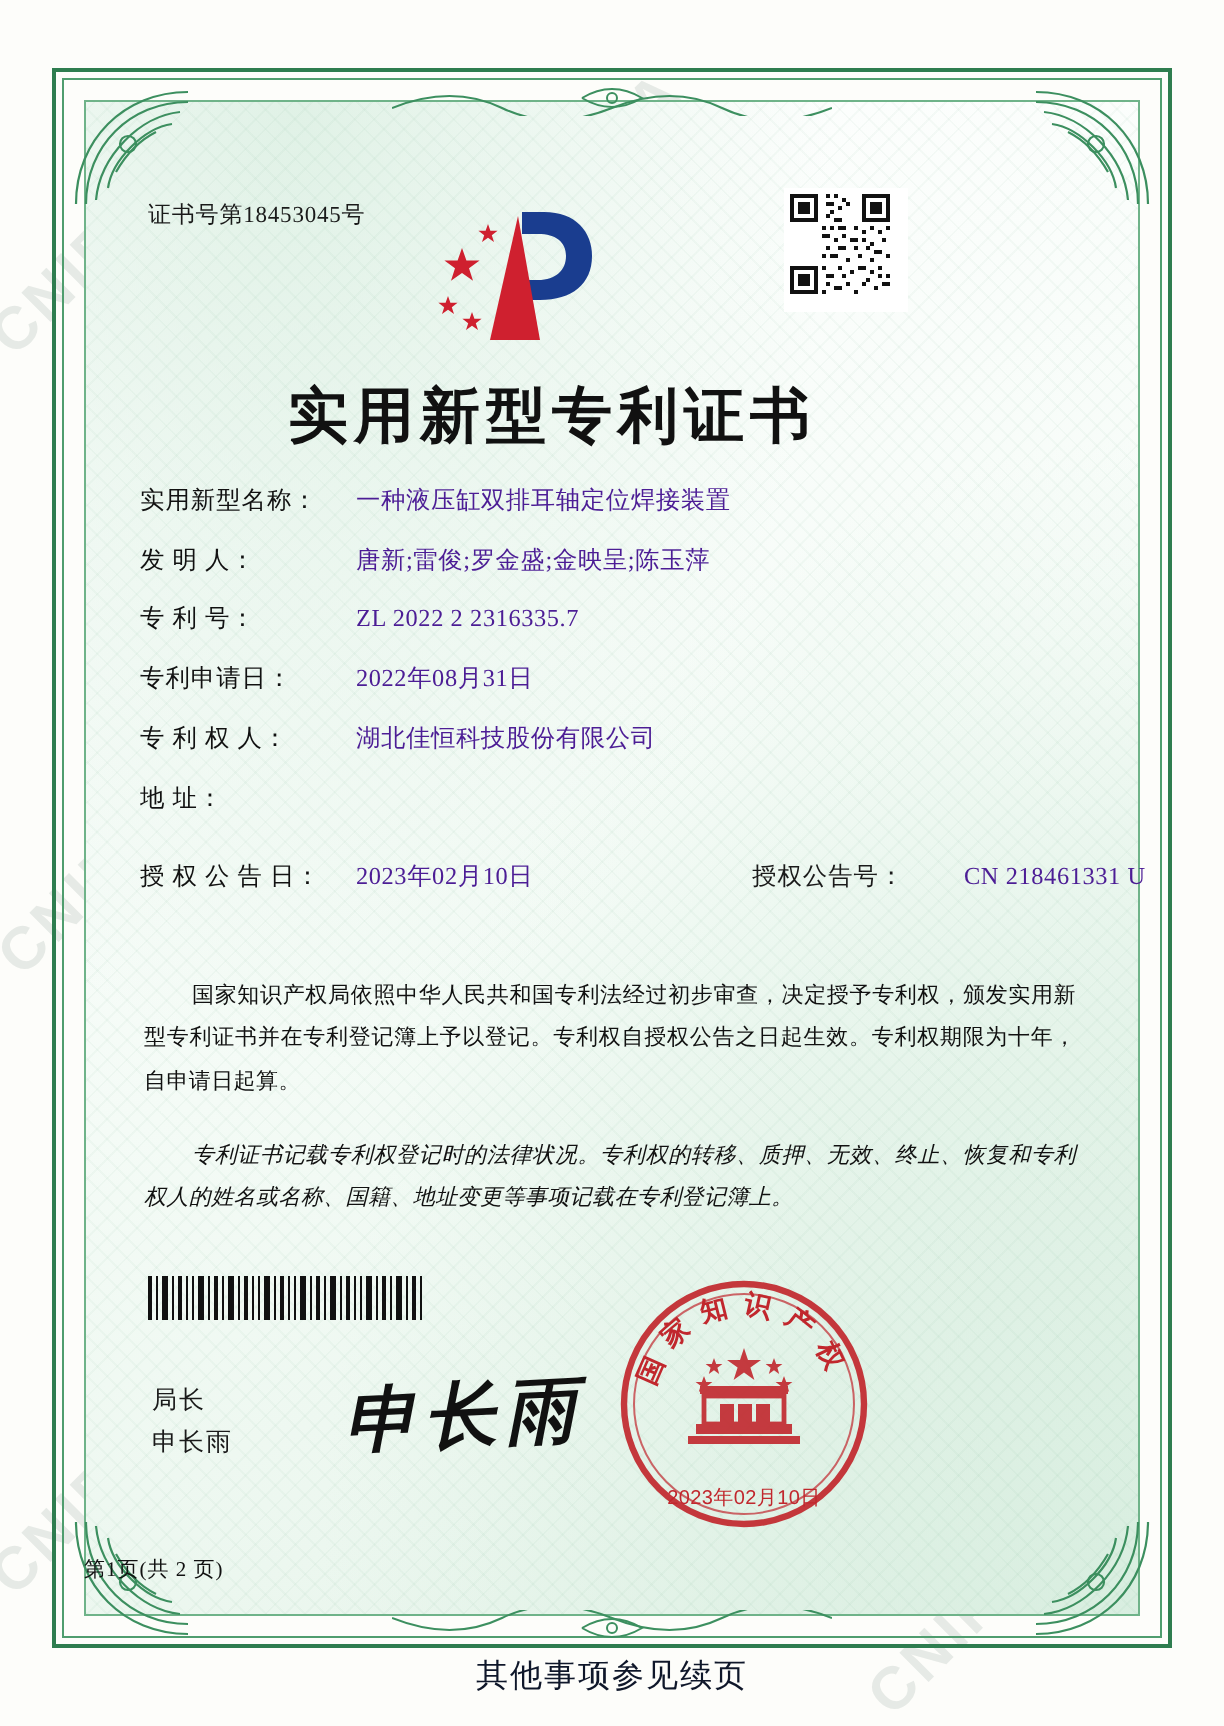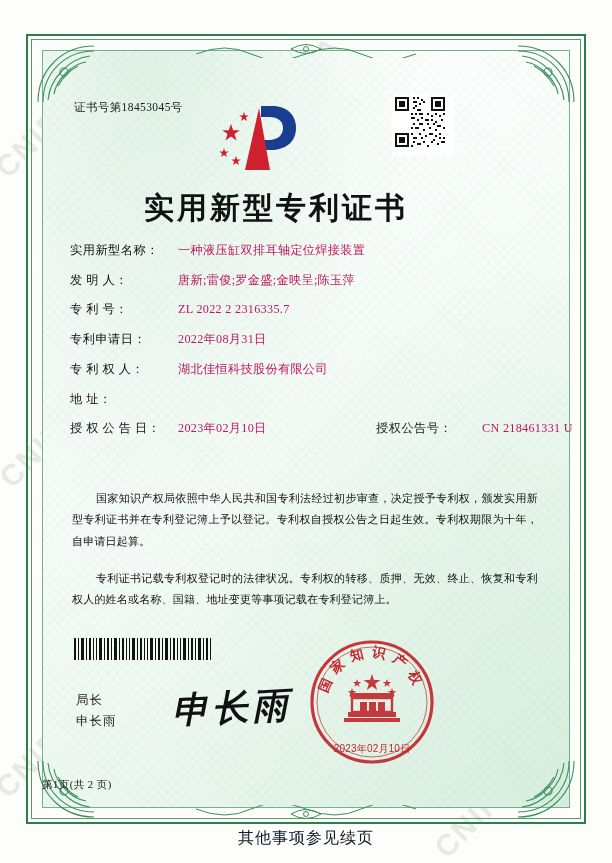--- a/index.html
+++ b/index.html
@@ -169,46 +169,47 @@
     align-items: flex-end;
     margin-bottom: 17.5px;
   }
   .field-label {
     width: 108px;
     flex: 0 0 108px;
     letter-spacing: 0.5px;
     color: #111;
   }
   .field-value {
-    color: #be185d;
+    color: #4c1d95;
     letter-spacing: 0.3px;
   }
   .field-row.dual .field-value {
     width: 198px;
     flex: 0 0 198px;
   }
   .field-label2 {
     width: 106px;
     flex: 0 0 106px;
     letter-spacing: 0.5px;
+    margin-top: 10px;
   }
 
   .para {
     position: absolute;
     left: 30px;
     width: 466px;
     font-size: 11px;
     line-height: 1.95;
     text-indent: 24px;
     text-align: justify;
     color: #111;
     letter-spacing: 0.2px;
   }
   .para1 { top: 438px; }
-  .para2 { top: 518px; }
+  .para2 { top: 518px; font-style: italic; }
 
   .barcode {
     position: absolute;
     left: 32px;
     top: 588px;
     height: 22px;
   }
 
   .sig-label {
     position: absolute;

